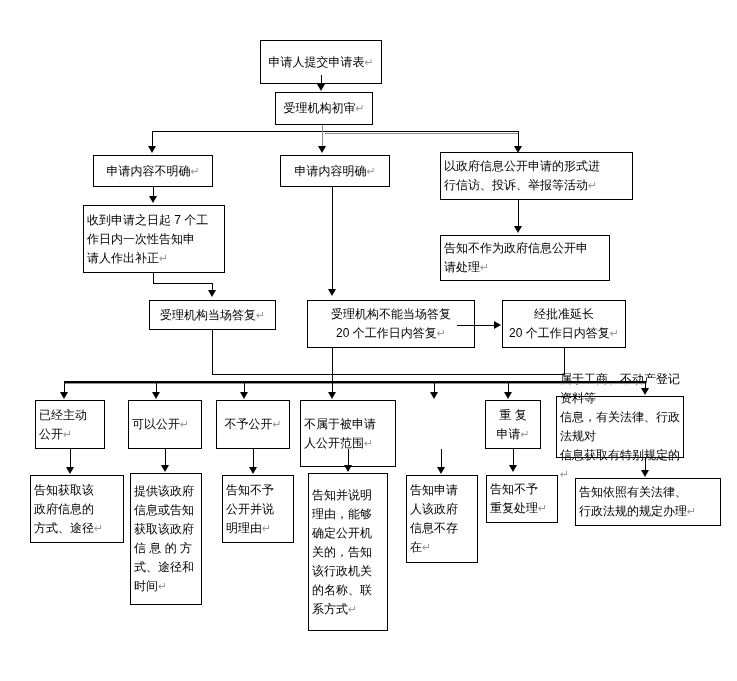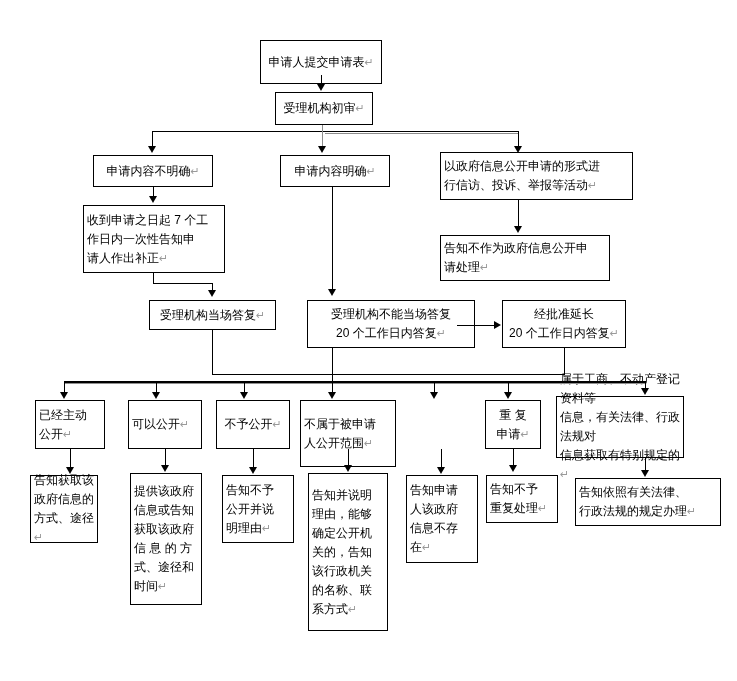--- a/index.html
+++ b/index.html
@@ -129,21 +129,21 @@
     <span>重 复
 申请<span class="pilcrow">↵</span></span>
   </div>
 
   <div class="node jleft" style="left:556px;top:396px;width:128px;height:62px;">
     <span>属于工商、不动产登记资料等
 信息，有关法律、行政法规对
 信息获取有特别规定的<span class="pilcrow">↵</span></span>
   </div>
 
-  <div class="node jleft" style="left:30px;top:475px;width:68px;height:68px;">
+  <div class="node jleft" style="left:30px;top:475px;width:94px;height:68px;">
     <span>告知获取该
 政府信息的
 方式、途径<span class="pilcrow">↵</span></span>
   </div>
 
   <div class="node jleft" style="left:130px;top:473px;width:72px;height:132px;">
     <span>提供该政府
 信息或告知
 获取该政府
 信 息 的 方

